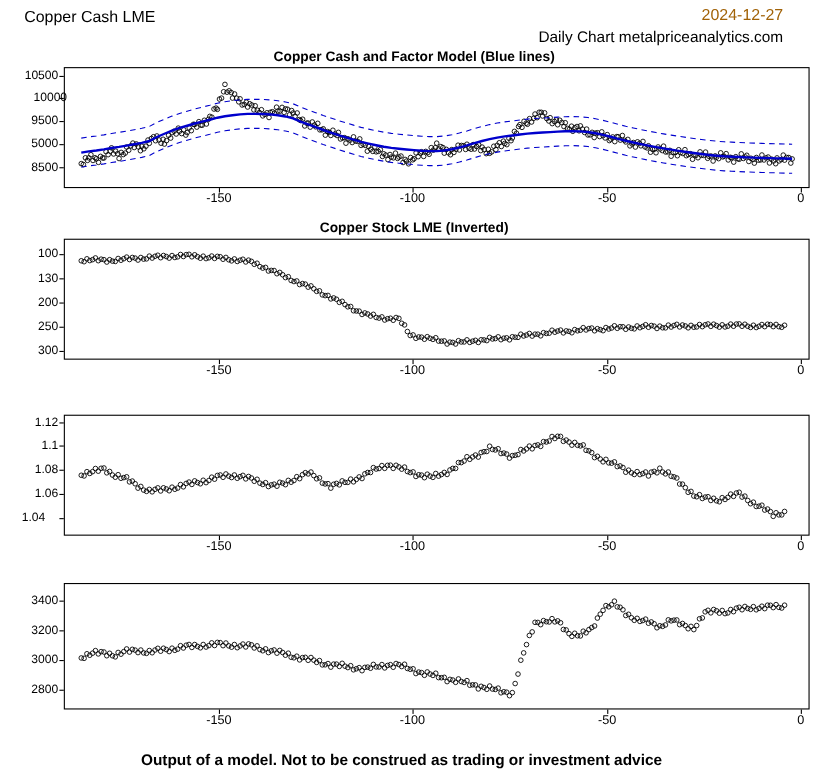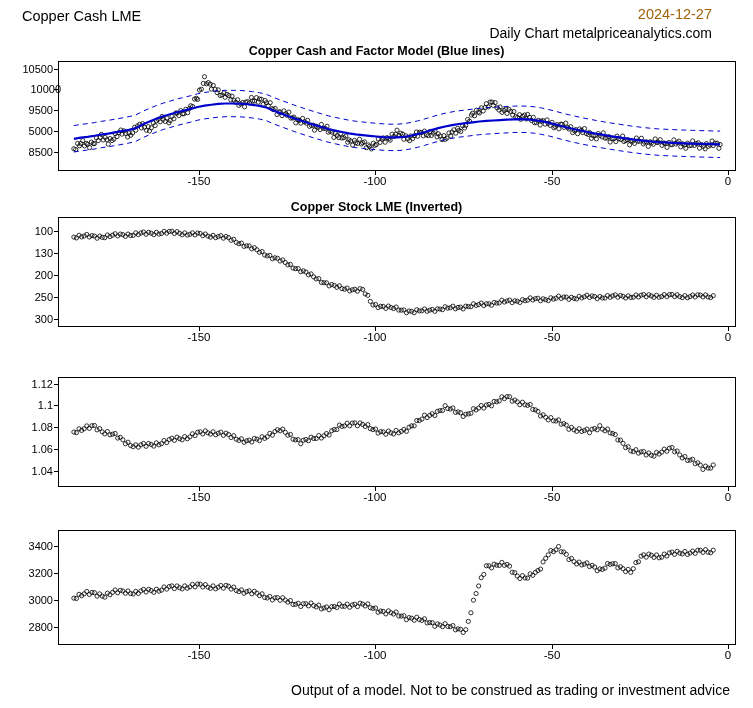--- a/index.html
+++ b/index.html
@@ -42,22 +42,23 @@
     top: 25px;
     font-size: 14px;
     color: #000;
     text-align: right;
   }
   .footer {
     position: absolute;
     left: 0;
     right: 0;
     bottom: 10px;
-    text-align: right;
+    text-align: center;
     font-size: 14px;
+    font-weight: bold;
   }
   
   .panel {
     position: absolute;
     left: 0;
     width: 753px;
   }
   .panel-title {
     position: absolute;
     left: 0;
@@ -1039,21 +1040,21 @@
           <circle cx="646.52" cy="88.14" r="2.1" fill="none" stroke="#000" stroke-width="0.8"></circle>
           <circle cx="649.09" cy="90.07" r="2.1" fill="none" stroke="#000" stroke-width="0.8"></circle>
           <circle cx="651.67" cy="90.09" r="2.1" fill="none" stroke="#000" stroke-width="0.8"></circle>
           <circle cx="654.25" cy="86.95" r="2.1" fill="none" stroke="#000" stroke-width="0.8"></circle>
         </svg>
       </div>
     <div class="ylab" style="left:8px; width:45px; top:24px;">1.12</div>
     <div class="ylab" style="left:8px; width:45px; top:45px;">1.1</div>
     <div class="ylab" style="left:8px; width:45px; top:67px;">1.08</div>
     <div class="ylab" style="left:8px; width:45px; top:89px;">1.06</div>
-    <div class="ylab" style="left:8px; width:45px; top:111px;">1.04</div>
+    <div class="ylab" style="left:8px; width:45px; top:111px;text-align:center;">1.04</div>
     <div class="xlab" style="left:199px; top:131px;">-150</div>
     <div class="xlab" style="left:375px; top:131px;">-100</div>
     <div class="xlab" style="left:552px; top:131px;">-50</div>
     <div class="xlab" style="left:728px; top:131px;">0</div>
     <div class="tick" style="left:199px; top:127px; width:1px; height:4px;"></div>
     <div class="tick" style="left:375px; top:127px; width:1px; height:4px;"></div>
     <div class="tick" style="left:552px; top:127px; width:1px; height:4px;"></div>
     <div class="tick" style="left:728px; top:127px; width:1px; height:4px;"></div>
     <div class="tick" style="left:54px; top:24px; width:4px; height:1px;"></div>
     <div class="tick" style="left:54px; top:45px; width:4px; height:1px;"></div>

